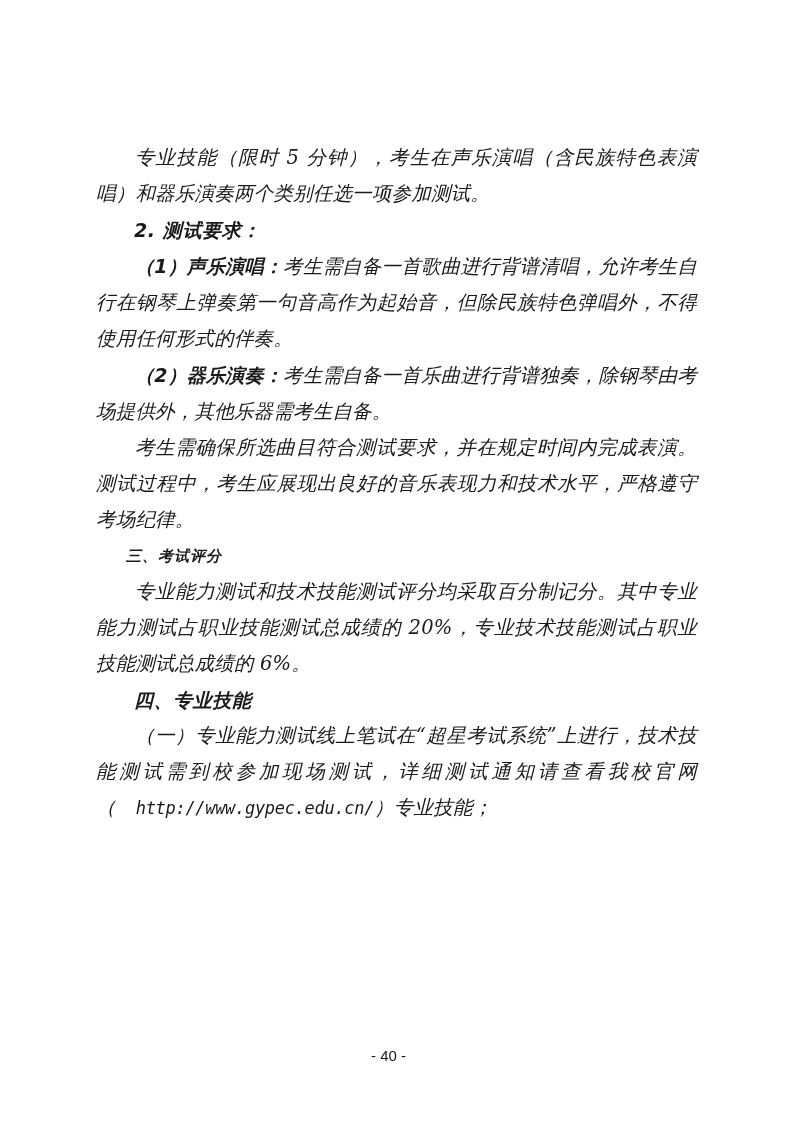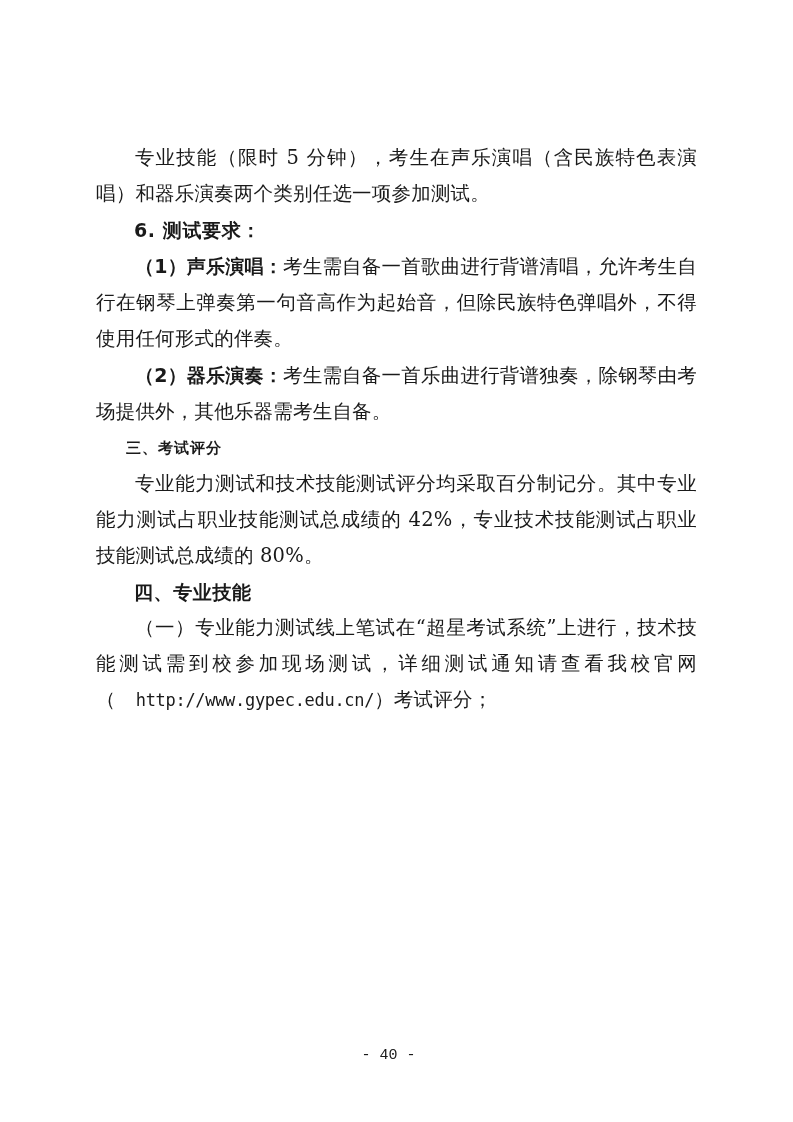--- a/index.html
+++ b/index.html
@@ -20,20 +20,21 @@
     height: 1122px;
     box-sizing: border-box;
     padding: 140px 96px 0 96px;
   }
   .body-text {
     font-size: 19.5px;
     line-height: 36px;
     text-align: justify;
     text-justify: inter-ideograph;
     letter-spacing: 0.2px;
+    font-style: italic;
   }
   .para {
     margin: 0;
     text-indent: 2em;
   }
   .heading {
     margin: 0;
     text-indent: 2em;
     font-weight: bold;
     font-family: "DejaVu Sans", "Liberation Sans", sans-serif;
@@ -58,45 +59,46 @@
     letter-spacing: -0.3px;
     margin-left: 20px;
   }
   .footer {
     position: absolute;
     left: 0;
     right: 16px;
     bottom: 58px;
     text-align: center;
     font-size: 15px;
-    font-family: Liberation Mono, monospace;
+    font-family: Liberation Sans, sans-serif;
     color: #1a1a1a;
   }
 </style>
 </head>
 <body>
 
 <div class="page">
   <div class="body-text">
 
     <p class="para">专业技能（限时 5 分钟），考生在声乐演唱（含民族特色表演唱）和器乐演奏两个类别任选一项参加测试。</p>
 
-    <p class="heading">6. 测试要求：</p>
+    <p class="heading">2. 测试要求：</p>
 
 
     <p class="para"><span class="lead-bold">（1）声乐演唱：</span><span>考生需自备一首歌曲进行背谱清唱，允许考生自行在钢琴上弹奏第一句音高作为起始音，但除民族特色弹唱外，不得使用任何形式的伴奏。</span></p>
 
     <p class="para"><span class="lead-bold">（2）器乐演奏：</span><span>考生需自备一首乐曲进行背谱独奏，除钢琴由考场提供外，其他乐器需考生自备。</span></p>
 
+    <p class="para">考生需确保所选曲目符合测试要求，并在规定时间内完成表演。测试过程中，考生应展现出良好的音乐表现力和技术水平，严格遵守考场纪律。</p>
 
     <p class="heading-serif">三、考试评分</p>
 
-    <p class="para">专业能力测试和技术技能测试评分均采取百分制记分。其中专业能力测试占职业技能测试总成绩的 42%，专业技术技能测试占职业技能测试总成绩的 80%。</p>
+    <p class="para">专业能力测试和技术技能测试评分均采取百分制记分。其中专业能力测试占职业技能测试总成绩的 20%，专业技术技能测试占职业技能测试总成绩的 6%。</p>
 
     <p class="heading">四、专业技能</p>
 
-    <p class="para"><span>（一）专业能力测试线上笔试在“超星考试系统”上进行，技术技能测试需到校参加现场测试，详细测试通知请查看我校官网（</span><span class="mono-url">http://www.gypec.edu.cn/</span><span>）考试评分；</span></p>
+    <p class="para"><span>（一）专业能力测试线上笔试在“超星考试系统”上进行，技术技能测试需到校参加现场测试，详细测试通知请查看我校官网（</span><span class="mono-url">http://www.gypec.edu.cn/</span><span>）专业技能；</span></p>
 
 
   </div>
 
   <div class="footer">- 40 -</div>
 </div>
 
 </body></html>

